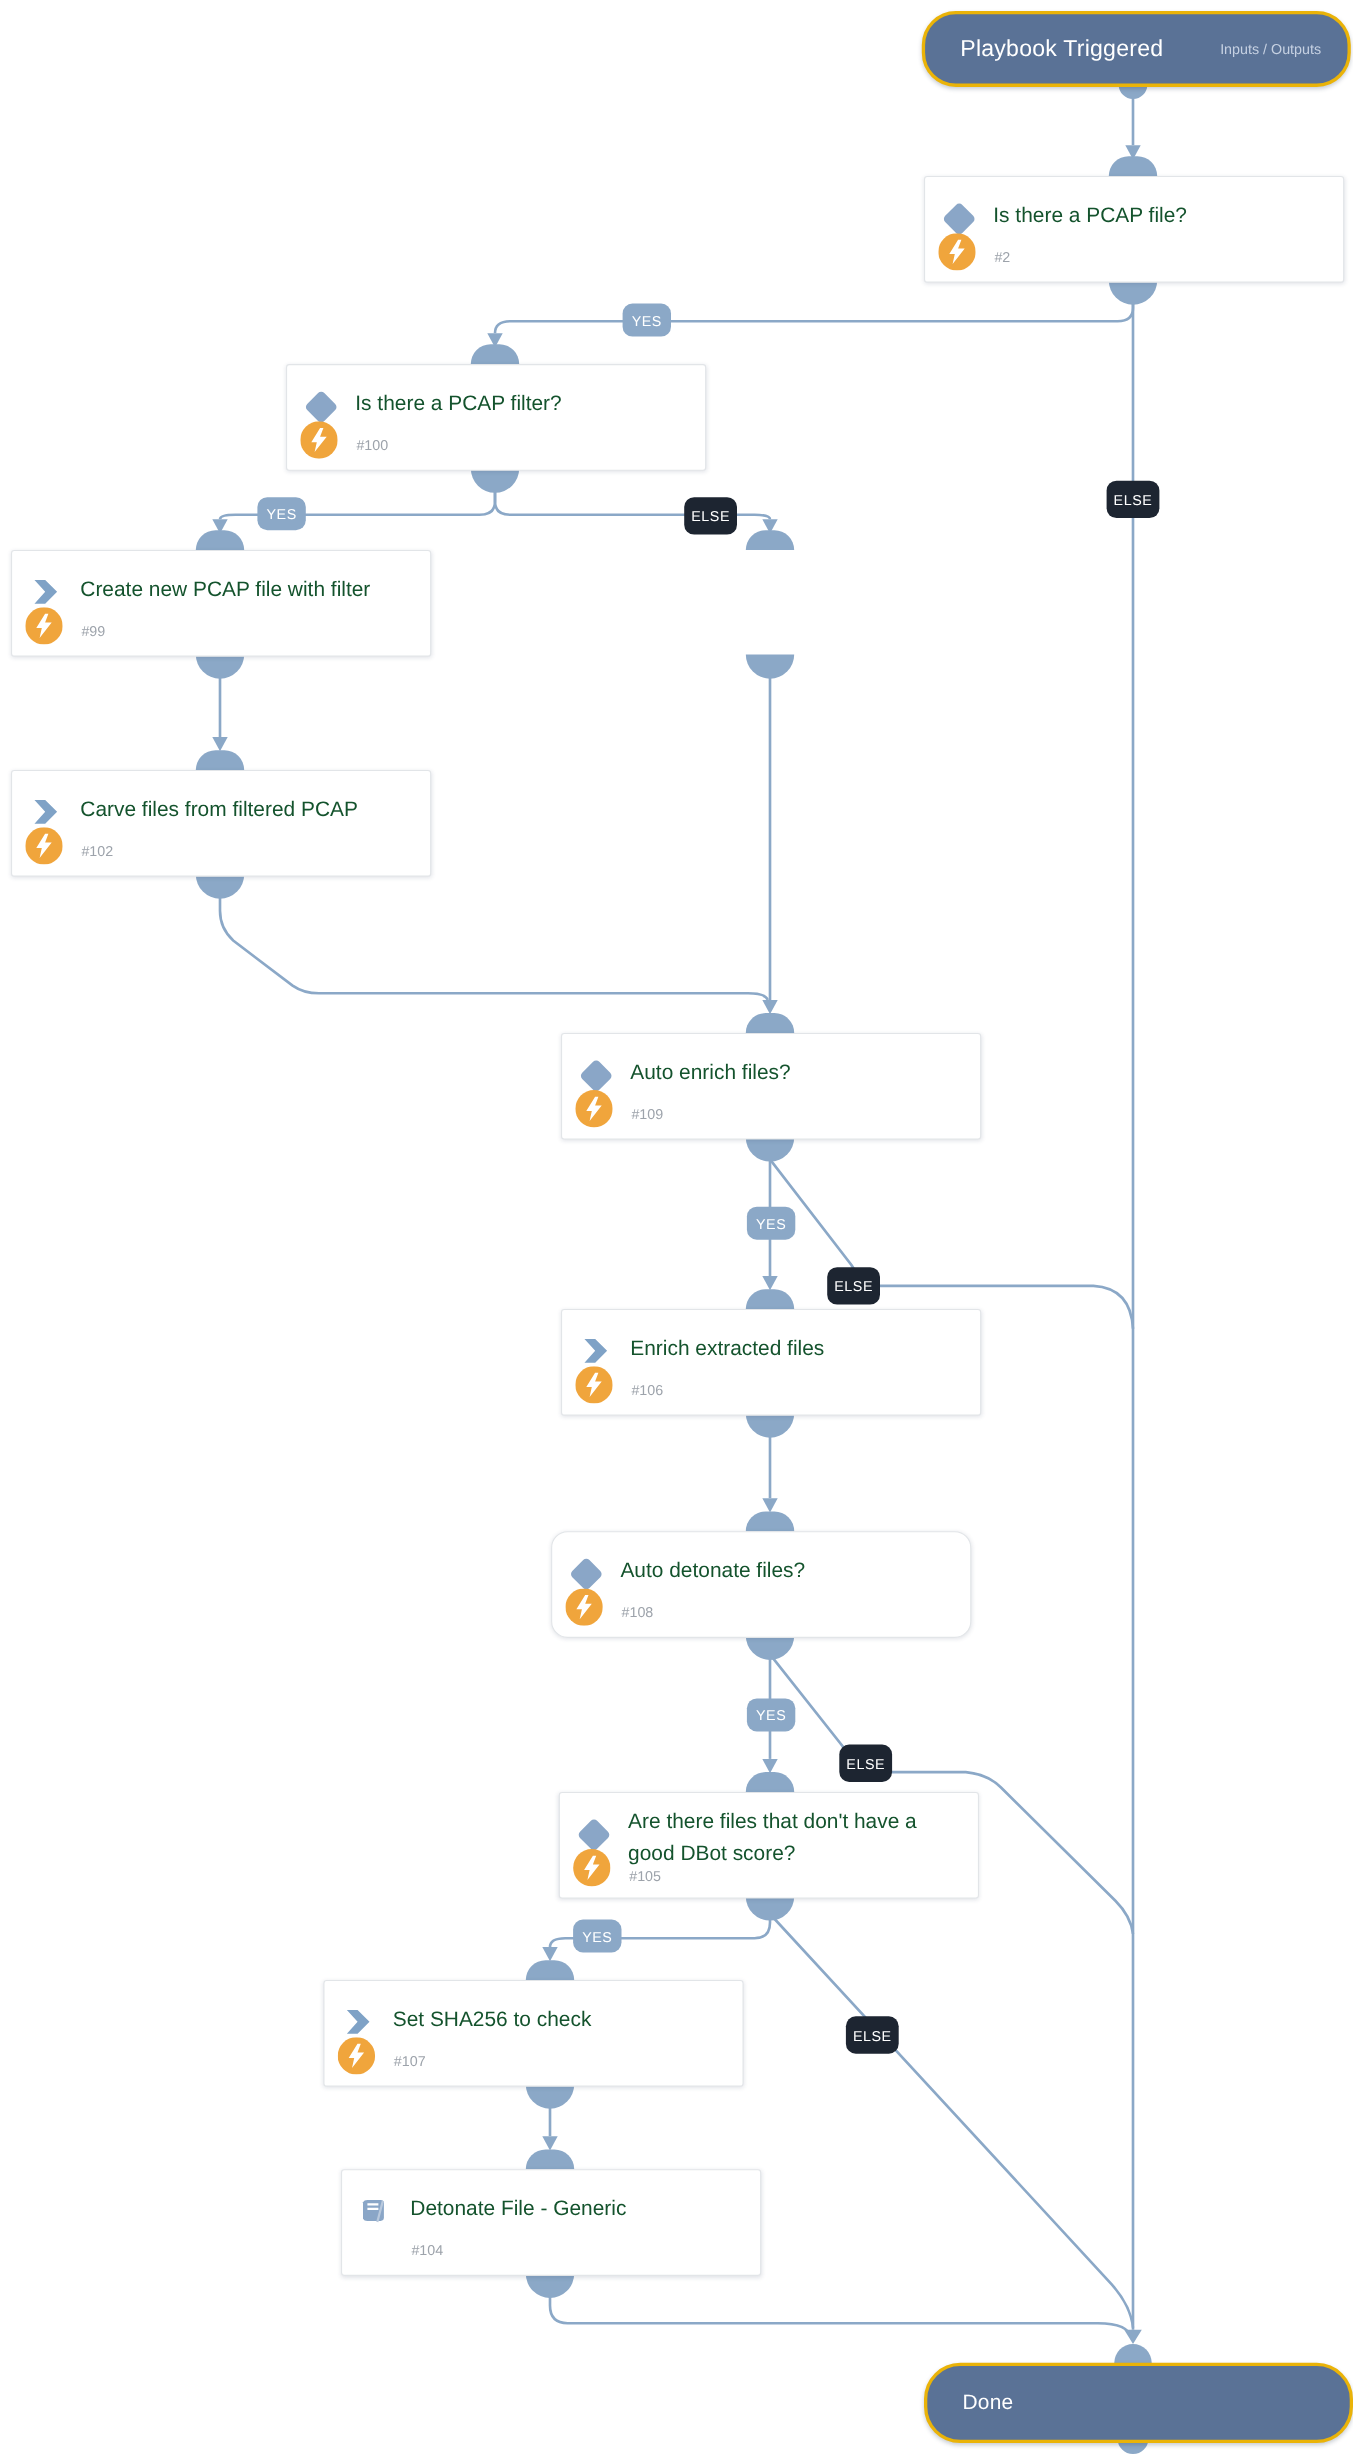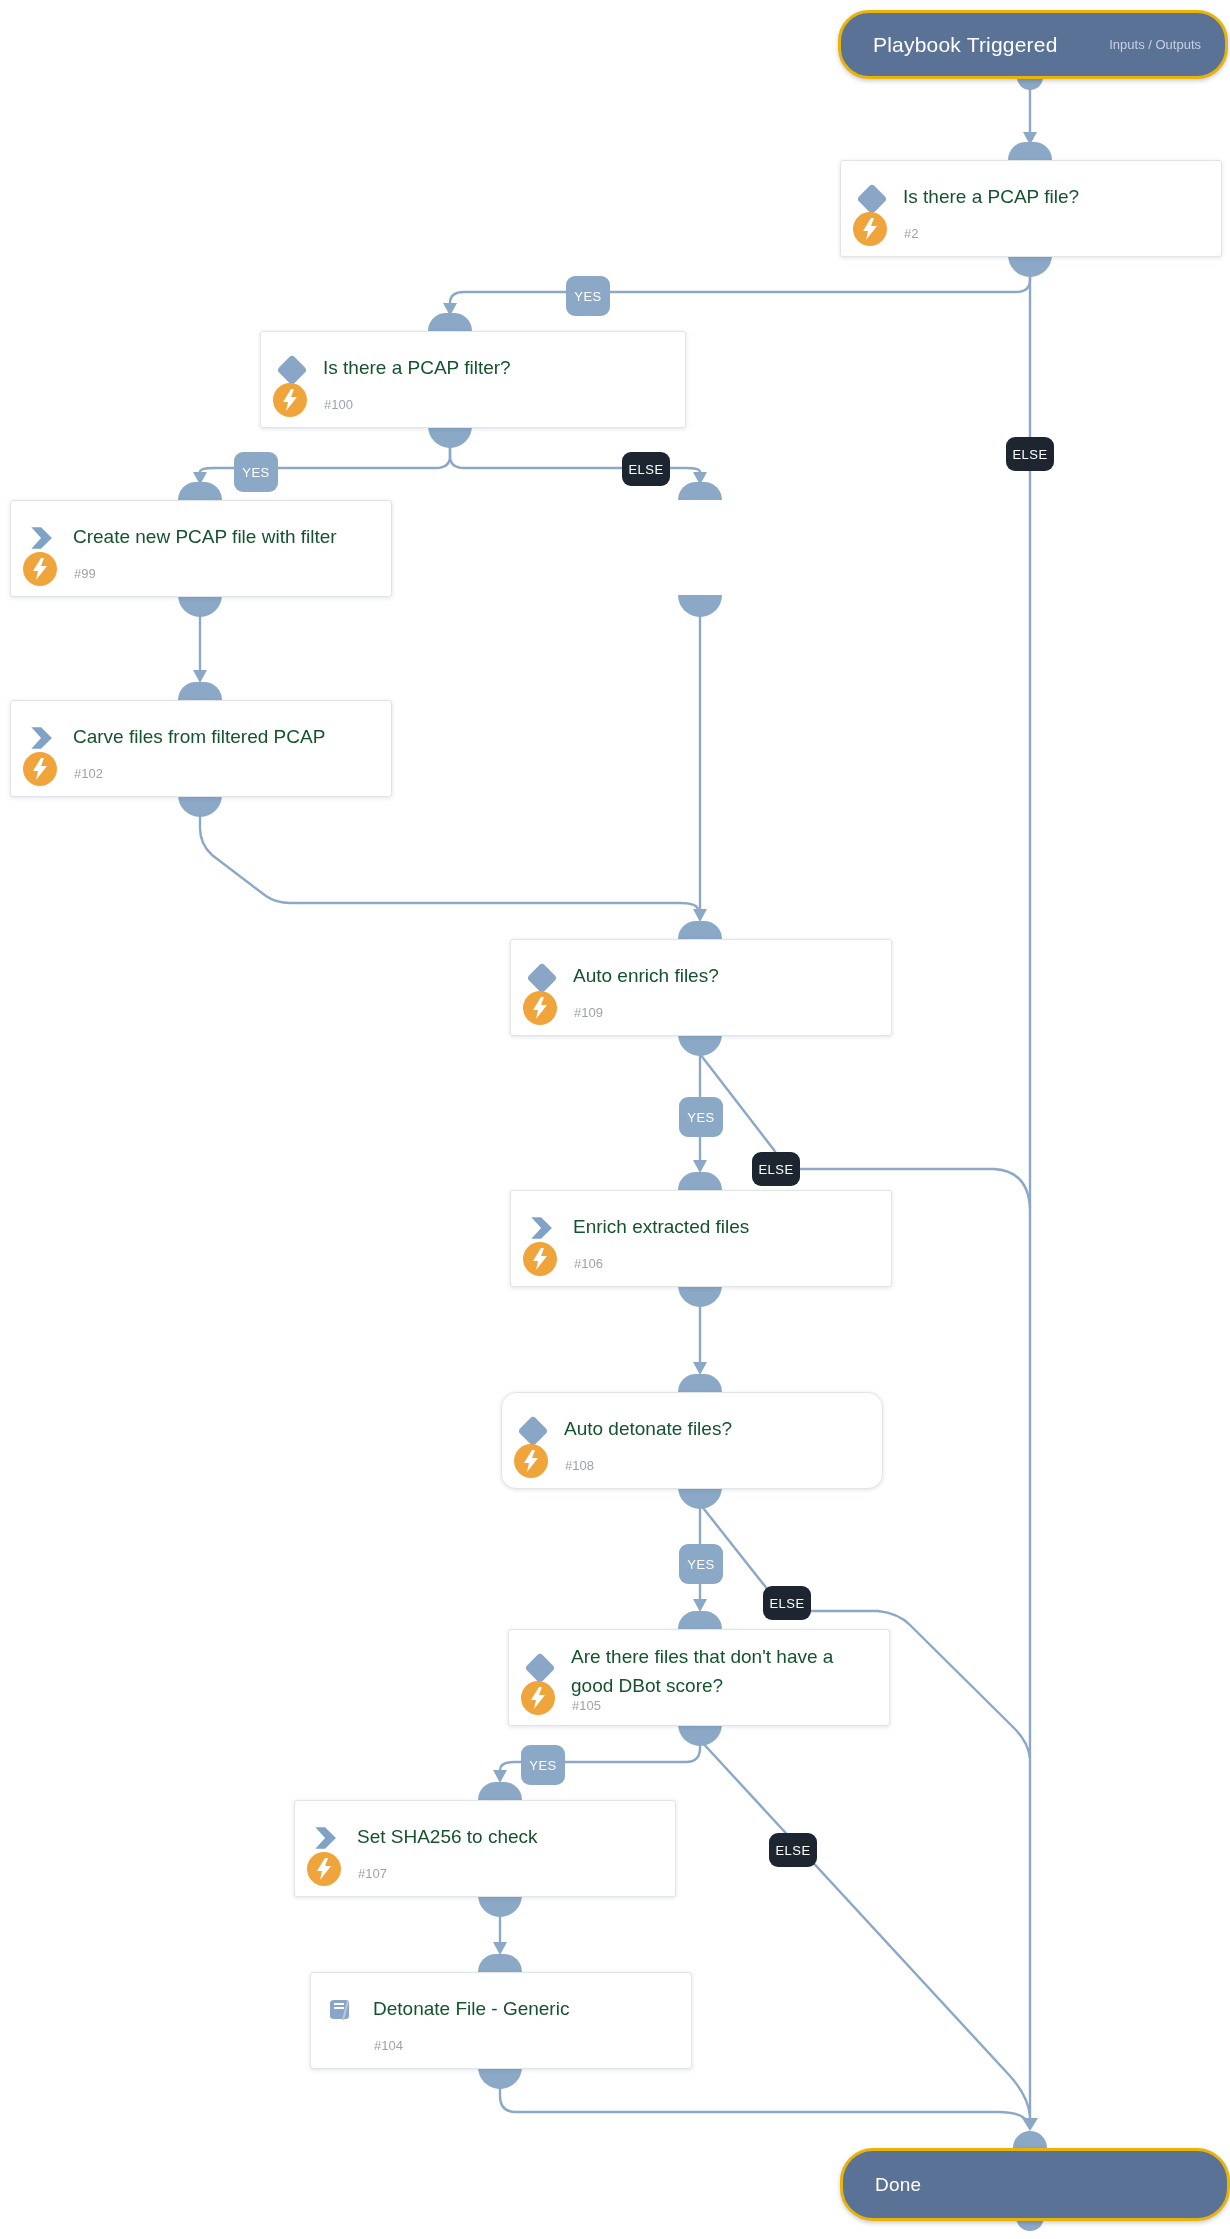--- a/index.html
+++ b/index.html
@@ -16,21 +16,21 @@
   .card{position:absolute;z-index:3;width:380px;height:95px;background:#fff;border:1px solid #e2e5e8;
         border-radius:3px;box-shadow:0 1px 4px rgba(40,60,90,.14);cursor:pointer;}
   .card .title{position:absolute;left:62px;top:21px;width:300px;font-size:19px;line-height:29px;color:#14532d;}
   .card .nid{position:absolute;left:63px;bottom:15px;font-size:13px;color:#9da3ab;}
   .icon-slot{position:absolute;left:16px;top:24px;width:26px;height:26px;}
   .diamond{position:absolute;left:20px;top:27px;width:22px;height:22px;background:#8aa6c7;border-radius:4px;
            transform:rotate(45deg);}
   .bolt{position:absolute;left:12px;bottom:10px;width:34px;height:34px;}
   .badge{position:absolute;z-index:4;display:flex;align-items:center;justify-content:center;
          color:#fff;font-size:13px;letter-spacing:.5px;border-radius:9px;}
-  .badge.yes{background:#8ba8c7;width:44px;height:40px;}
+  .badge.yes{background:#8ba8c7;width:44px;height:30px;}
   .badge.else{background:#1d2531;width:48px;height:34px;}
 </style>
 </head>
 <body>
 
 <div class="canvas">
 
   <svg class="edge-layer" width="1230" height="2239" viewBox="0 0 1230 2239">
     <g stroke="#8ba8c7" stroke-width="2.4" fill="none">
       <path d="M1030 89 V132"></path>
@@ -107,21 +107,21 @@
     <div class="title">Is there a PCAP file?</div>
     <span class="bolt">
       <svg width="34" height="34" viewBox="0 0 34 34">
           <circle cx="17" cy="17" r="17" fill="#f0a53c"></circle>
           <polygon points="18,6 10,19 15,19 13,28 24,14 18,14 21,6" fill="#fff"></polygon>
         </svg>
     </span>
     <div class="nid">#2</div>
   </div>
 
-  <div class="card" style="left:260px;top:331px;padding-left:44px;">
+  <div class="card" style="left:260px;top:331px;">
     <span class="diamond"></span>
     <div class="title">Is there a PCAP filter?</div>
     <span class="bolt">
       <svg width="34" height="34" viewBox="0 0 34 34">
           <circle cx="17" cy="17" r="17" fill="#f0a53c"></circle>
           <polygon points="18,6 10,19 15,19 13,28 24,14 18,14 21,6" fill="#fff"></polygon>
         </svg>
     </span>
     <div class="nid">#100</div>
   </div>

